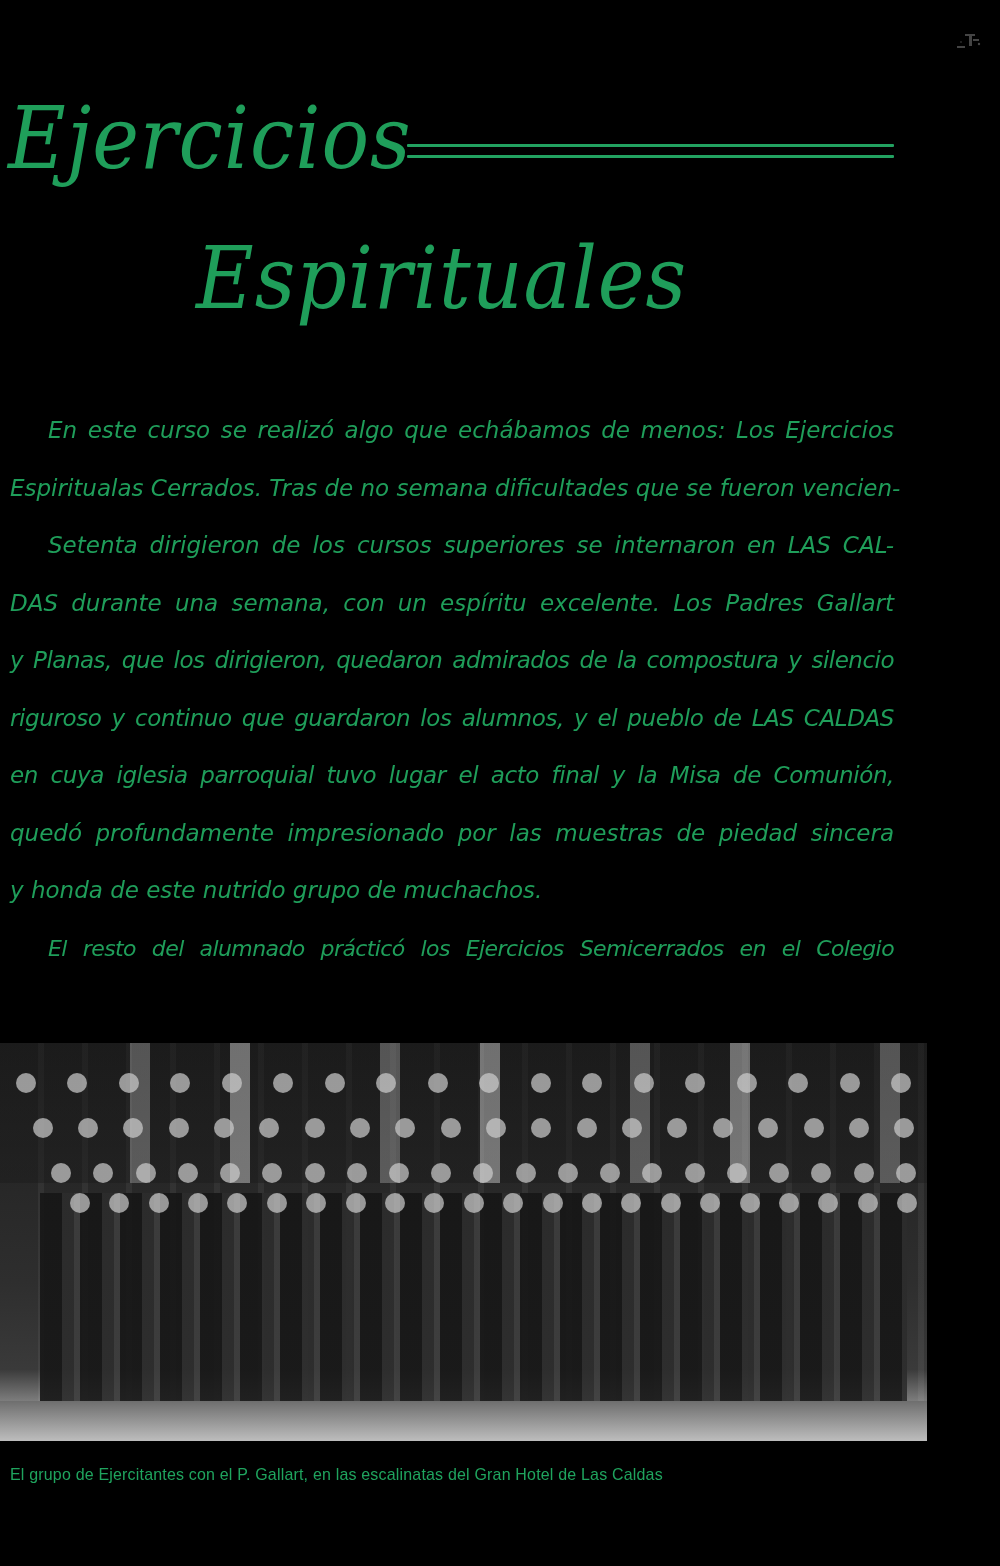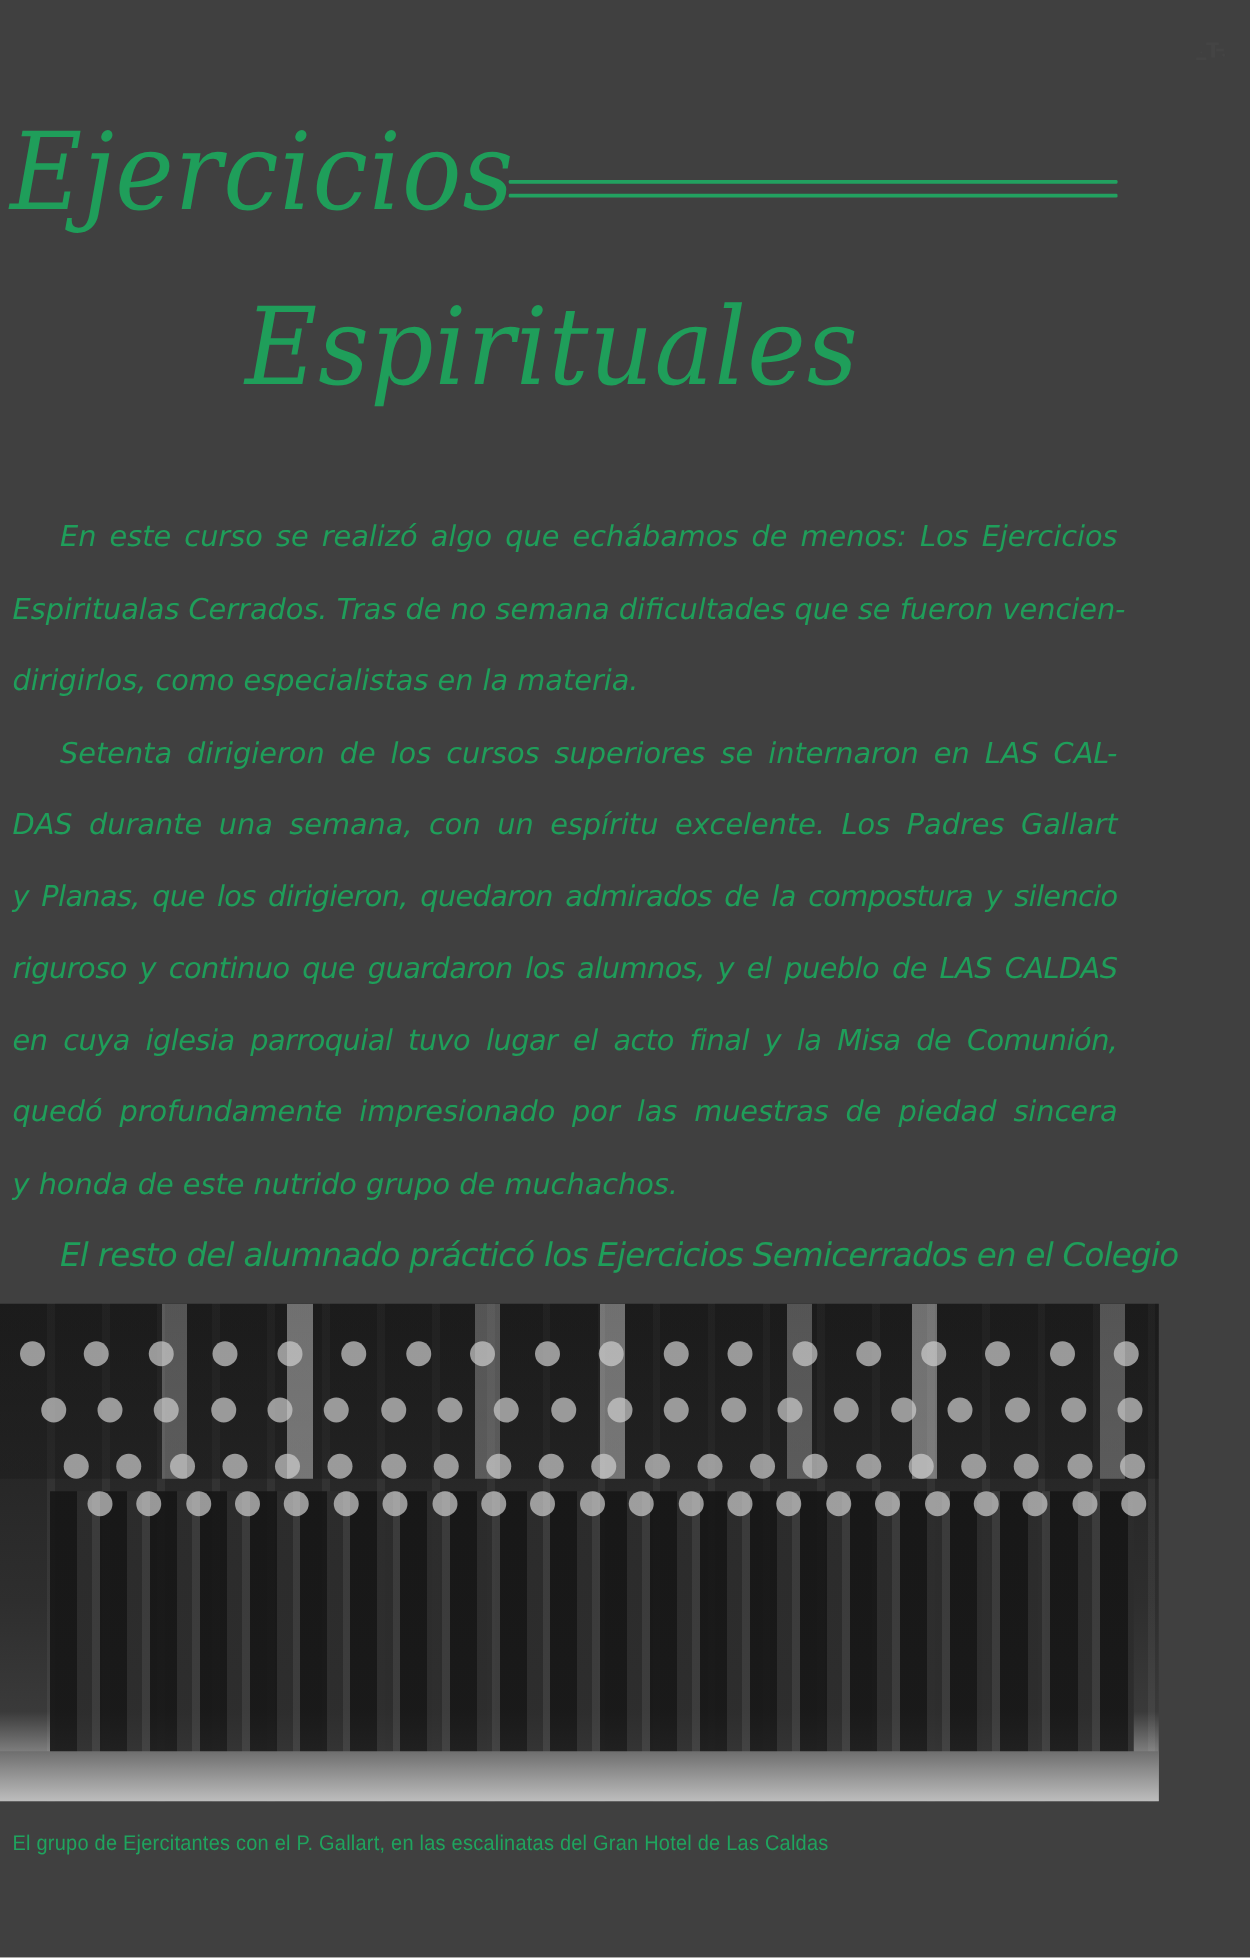--- a/index.html
+++ b/index.html
@@ -11,21 +11,21 @@
     width: 1000px;
     height: 1566px;
     position: relative;
     overflow: hidden;
     font-family: "DejaVu Sans", sans-serif;
     color: #1f9a5c;
   }
   .page {
     position: absolute;
     inset: 0;
-    background: #404040;
+    background: #000000;
   }
   .corner-mark {
     position: absolute;
     left: 955px;
     top: 30px;
     width: 30px;
     height: 24px;
   }
   .title-line1 {
     position: absolute;
@@ -90,21 +90,21 @@
     white-space: nowrap;
     margin-top: 16px;
   }
   .body-text .line.last {
     text-align-last: left;
   }
   .body-text .line.indent {
     padding-left: 38px;
   }
   .body-text p.condensed {
-    font-size: 26px;
+    font-size: 22px;
     letter-spacing: -0.6px;
   }
 
   .photo {
     position: absolute;
     left: 0;
     top: 1043px;
     width: 927px;
     height: 398px;
     background:
@@ -181,21 +181,20 @@
 
   <div class="title-line1">Ejercicios</div>
   <div class="rule top"></div>
   <div class="rule bottom"></div>
   <div class="title-line2">Espirituales</div>
 
   <div class="body-text">
     <p style="text-indent:0">
       <span class="line indent">En este curso se realizó algo que echábamos de menos: Los Ejercicios</span>
       <span class="line">Espiritualas Cerrados. Tras de no semana dificultades que se fueron vencien-</span>
-      <span class="line last">dirigirlos, como especialistas en la materia.</span>
     </p>
     <p style="text-indent:0">
       <span class="line indent">Setenta dirigieron de los cursos superiores se internaron en LAS CAL-</span>
       <span class="line">DAS durante una semana, con un espíritu excelente. Los Padres Gallart</span>
       <span class="line" style="letter-spacing:-0.5px">y Planas, que los dirigieron, quedaron admirados de la compostura y silencio</span>
       <span class="line" style="letter-spacing:-0.4px">riguroso y continuo que guardaron los alumnos, y el pueblo de LAS CALDAS</span>
       <span class="line" style="letter-spacing:-0.4px">en cuya iglesia parroquial tuvo lugar el acto final y la Misa de Comunión,</span>
       <span class="line">quedó profundamente impresionado por las muestras de piedad sincera</span>
       <span class="line last">y honda de este nutrido grupo de muchachos.</span>
     </p>

